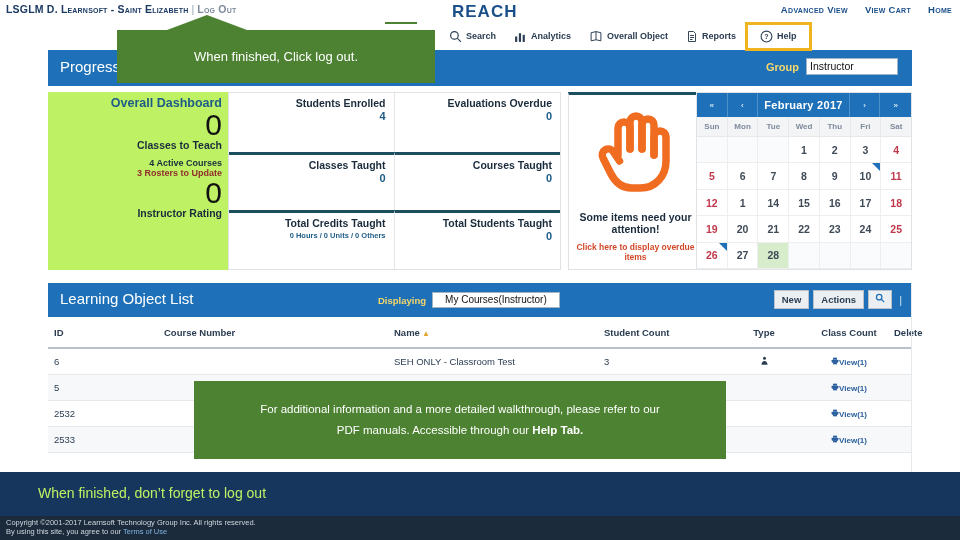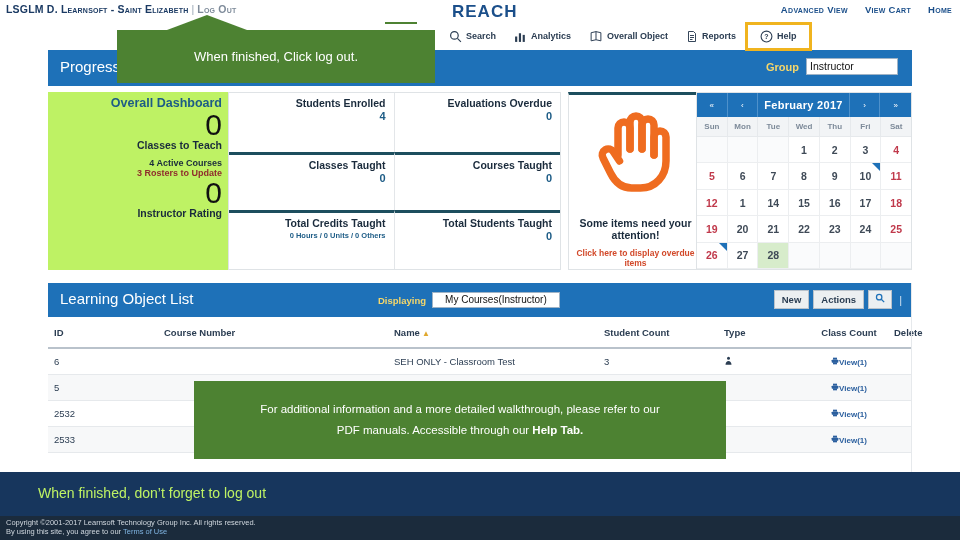--- a/index.html
+++ b/index.html
@@ -94,21 +94,21 @@
   .card .clabel{font-size:10.5px;font-weight:bold;color:#1a2b3c;line-height:13px;}
   .card .cval{font-size:11px;color:#1d5c86;font-weight:bold;line-height:13px;}
   .card .cvalsmall{font-size:7.5px;color:#1d5c86;font-weight:bold;line-height:11px;}
 
   .attn{
     position:absolute;left:520px;top:0;width:135px;height:178px;
     border:1px solid #dfe3e6;border-top:3px solid #1d4e5e;background:#fff;
     box-sizing:border-box;text-align:center;
   }
   .attn .hand{margin-top:6px;}
-  .attn .at1{font-size:10.5px;font-weight:bold;color:#1a2b3c;line-height:12px;margin-top:16px;}
+  .attn .at1{font-size:10.5px;font-weight:bold;color:#1a2b3c;line-height:12px;margin-top:10px;}
   .attn .at2{font-size:8.5px;font-weight:bold;color:#d2492a;line-height:10px;margin-top:7px;}
 
   
   .cal{
     position:absolute;right:0;top:0;width:216px;height:178px;
     border:1px solid #dfe3e6;background:#fff;box-sizing:border-box;
     display:flex;flex-direction:column;
   }
   .cal-head{display:flex;height:24px;background:#1e71b8;color:#fff;}
   .cal-head div{
@@ -160,21 +160,21 @@
 
   
   .lotable{position:absolute;left:48px;top:317px;width:864px;}
   .lotable .row{display:flex;align-items:center;height:25px;border-bottom:1px solid #e6e9ec;}
   .lotable .hrow{height:30px;border-bottom:2px solid #b9c2cb;}
   .lotable .row.alt{background:#f7f8f9;}
   .c-id{flex:0 0 110px;padding-left:6px;}
   .c-cn{flex:0 0 230px;}
   .c-nm{flex:0 0 210px;}
   .c-sc{flex:0 0 120px;}
-  .c-ty{flex:0 0 80px;text-align:left;}
+  .c-ty{flex:0 0 80px;text-align:center;}
   .c-cc{flex:0 0 90px;text-align:center;}
   .c-dl{flex:1;}
   .hrow div{font-size:10.5px;font-weight:bold;color:#1a2b3c;}
   .row div{font-size:9.5px;color:#2b3d52;}
   .sortarrow{color:#e0a82e;font-size:8px;margin-left:2px;}
   .viewlink{color:#2b5f9e;font-size:8px;font-weight:bold;text-decoration:none;}
 
   
   .bottombar{
     position:absolute;left:0;top:472px;width:960px;height:44px;background:#17365d;

